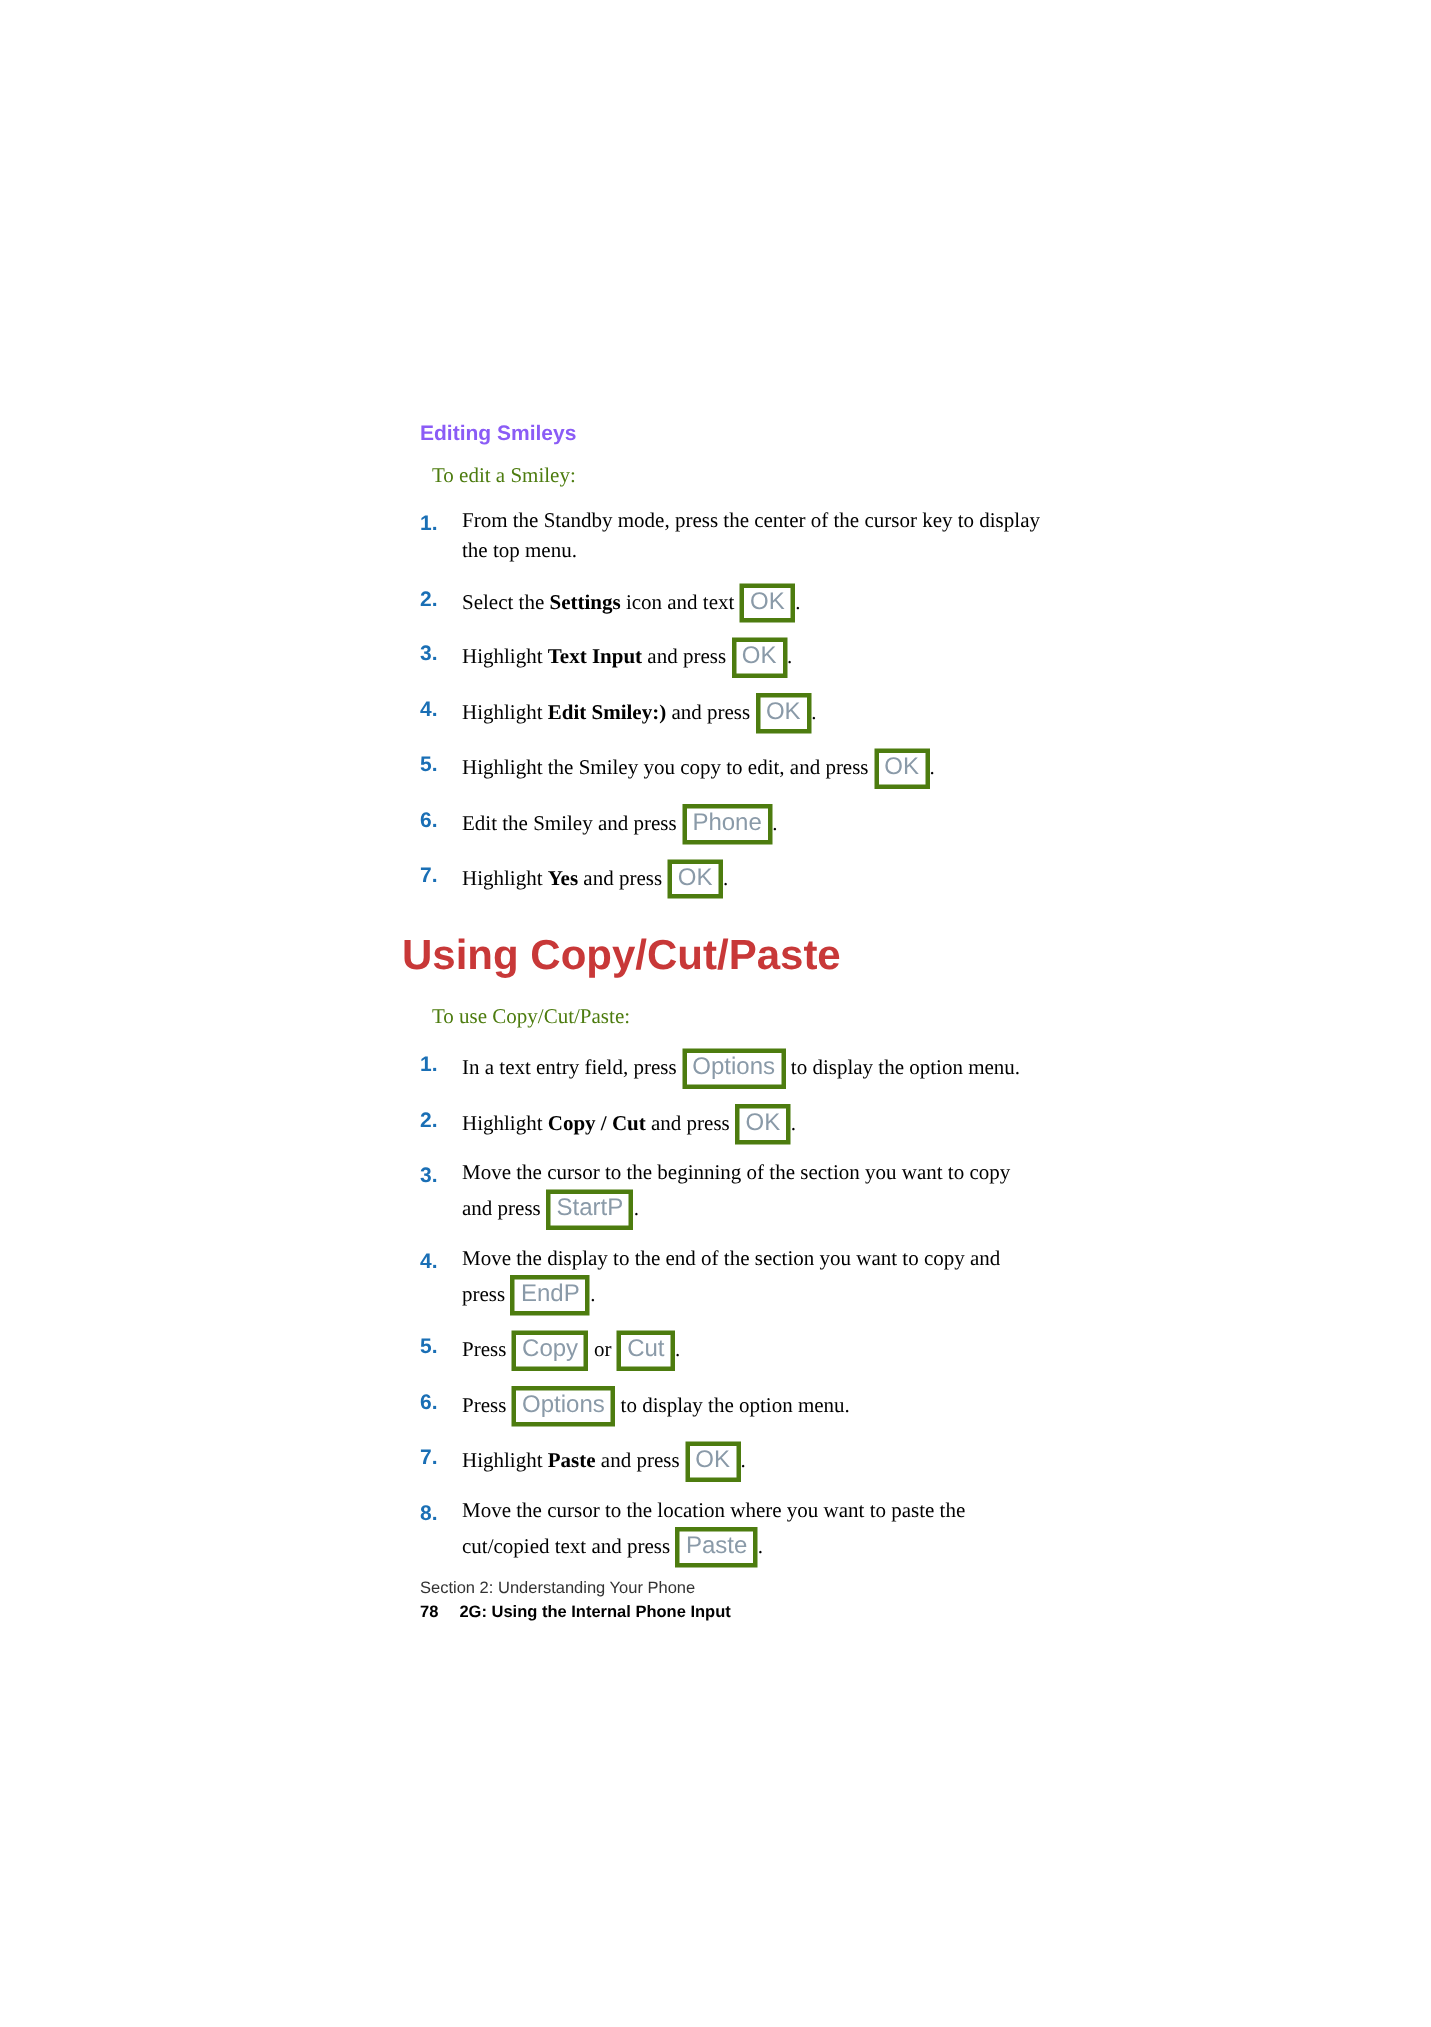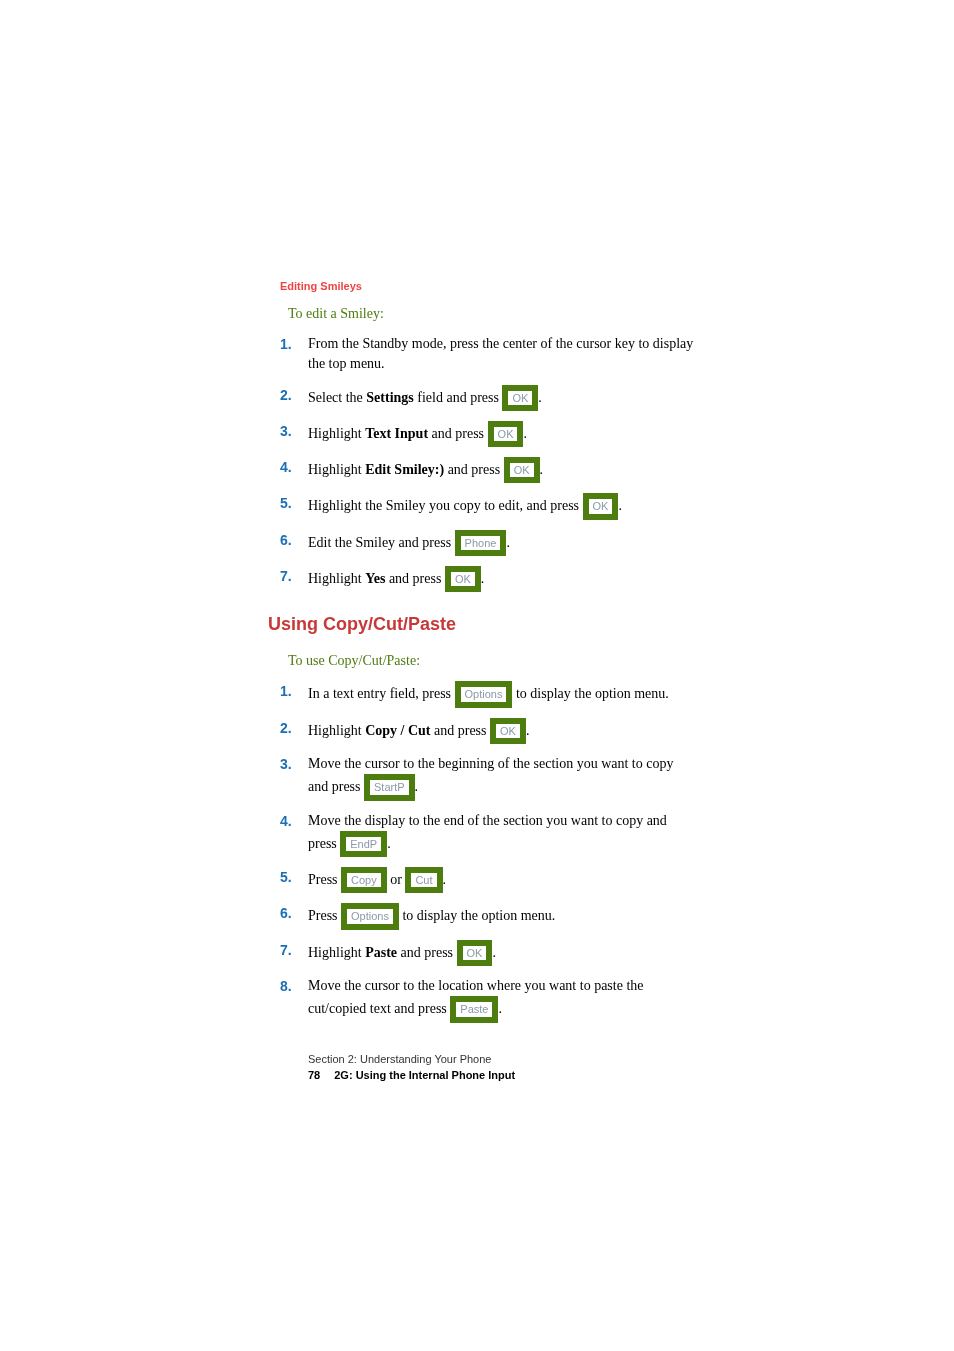--- a/index.html
+++ b/index.html
@@ -11,22 +11,22 @@
       width: 954px;
       height: 1351px;
       background: #fff;
       font-family: Georgia, 'Times New Roman', serif;
       padding: 280px 260px 0 280px;
       position: relative;
     }
     .heading-bold {
       font-family: Arial, Helvetica, sans-serif;
       font-weight: bold;
-      font-size: 11px;
-      color: #ef4444;
+      font-size: 14px;
+      color: #8b5cf6;
       margin-bottom: 14px;
     }
     .intro-text {
       font-size: 14px;
       color: #4d7c0f;
       margin-bottom: 12px;
       margin-left: 8px;
     }
     .step-list {
       list-style: none;
@@ -47,45 +47,44 @@
     }
     .step-body {
       flex: 1;
     }
     .step-body b {
       font-family: Liberation Serif, serif;
       font-weight: bold;
     }
     .keycap {
       display: inline-block;
-      border: 6px solid #4d7c0f;
+      border: 3px solid #4d7c0f;
       padding: 0 4px;
       font-family: Arial, Helvetica, sans-serif;
-      font-size: 11px;
+      font-size: 16px;
       color: #8a9aa8;
       line-height: 1.3;
       vertical-align: baseline;
     }
     .section-title {
       font-family: Arial, Helvetica, sans-serif;
       font-weight: bold;
-      font-size: 18px;
+      font-size: 28px;
       color: #c83838;
       margin-top: 22px;
       margin-bottom: 18px;
       margin-left: -12px;
     }
     .footer {
       position: absolute;
       bottom: 270px;
       left: 280px;
       font-size: 11px;
       font-family: Arial, Helvetica, sans-serif;
       color: #333;
-      margin-left: 28px;
     }
     .footer-line1 {
       margin-bottom: 4px;
     }
     .footer-line2 {
       font-weight: bold;
       color: #000;
     }
     .page-num {
       display: inline-block;
@@ -98,21 +97,21 @@
 <div class="heading-bold">Editing Smileys</div>
 <div class="intro-text">To edit a Smiley:</div>
 
 <ol class="step-list">
   <li class="step-item">
     <span class="step-num">1.</span>
     <span class="step-body"><span>From the Standby mode, press the center of the cursor key to display the top menu.</span></span>
   </li>
   <li class="step-item">
     <span class="step-num">2.</span>
-    <span class="step-body"><span>Select the </span><b>Settings</b><span> field and press </span><span class="keycap">OK</span><span>.</span></span>
+    <span class="step-body"><span>Select the </span><b>Settings</b><span> icon and text </span><span class="keycap">OK</span><span>.</span></span>
   </li>
   <li class="step-item">
     <span class="step-num">3.</span>
     <span class="step-body"><span>Highlight </span><b>Text Input</b><span> and press </span><span class="keycap">OK</span><span>.</span></span>
   </li>
   <li class="step-item">
     <span class="step-num">4.</span>
     <span class="step-body"><span>Highlight </span><b>Edit Smiley:)</b><span> and press </span><span class="keycap">OK</span><span>.</span></span>
   </li>
   <li class="step-item">

